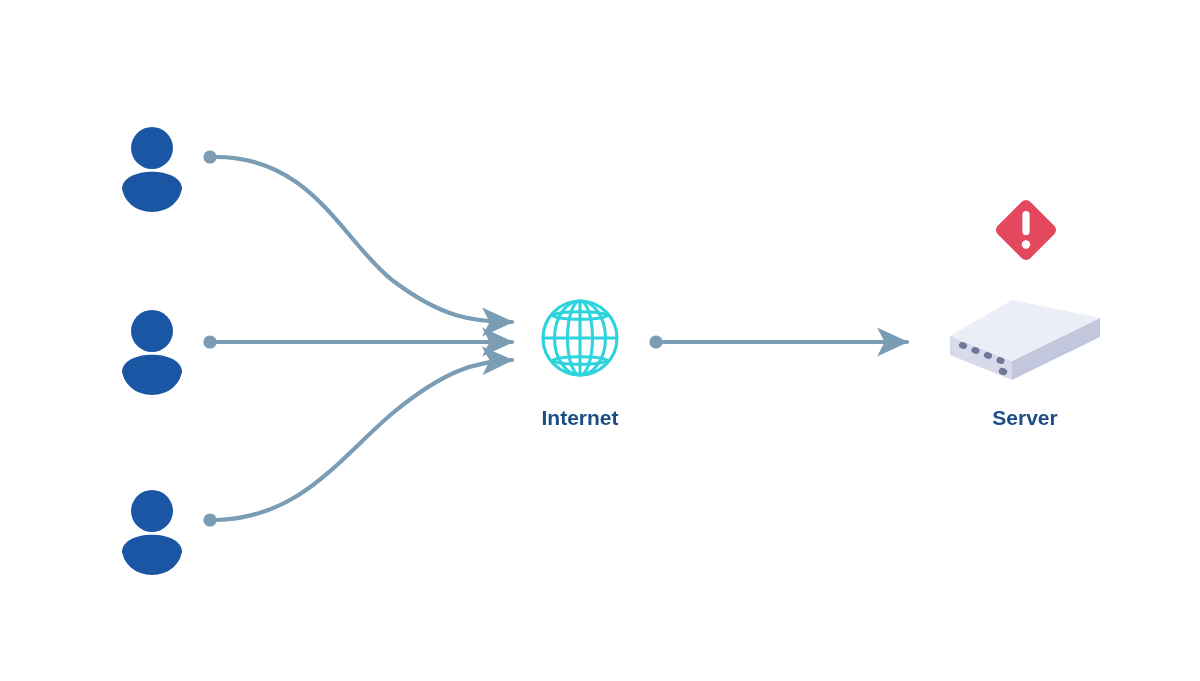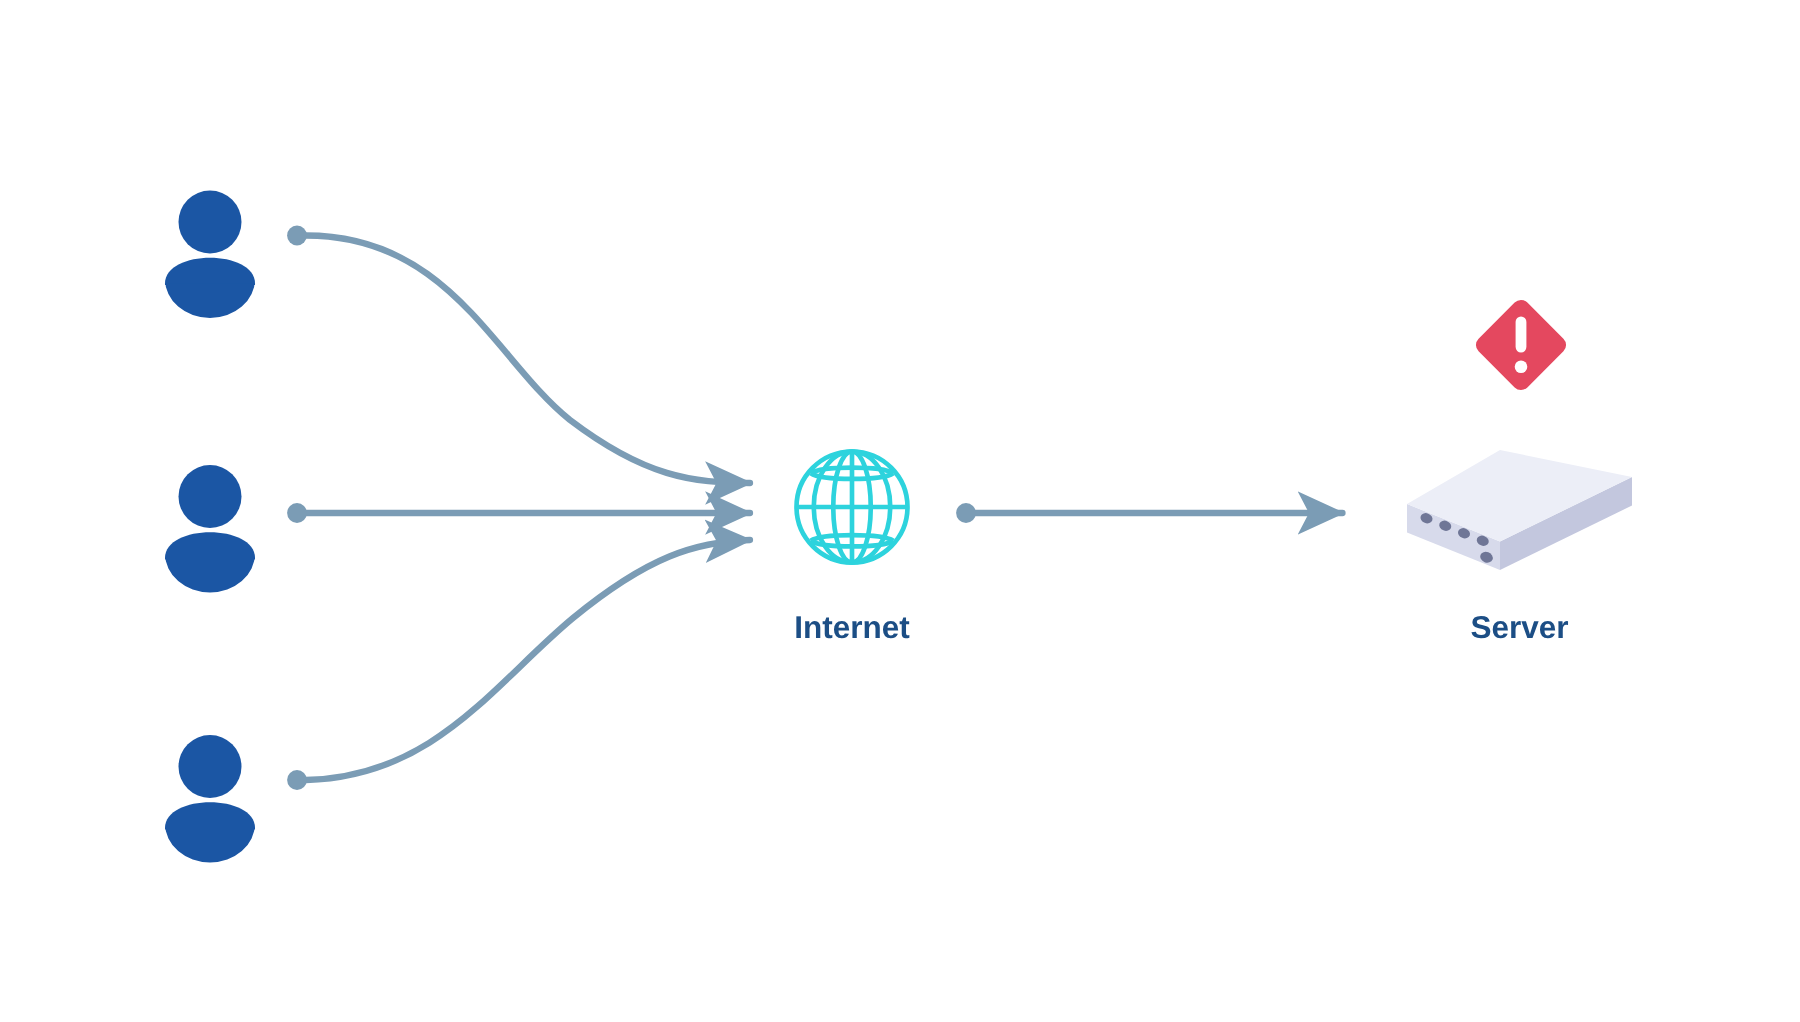--- a/index.html
+++ b/index.html
@@ -12,20 +12,21 @@
     width: 1200px;
     height: 681px;
     font-family: "Liberation Sans", sans-serif;
     overflow: hidden;
   }
   #diagram-root {
     position: relative;
     width: 992px;
     height: 681px;
     background: #ffffff;
+    margin-left: 12px;
   }
   #diagram-svg {
     display: block;
     width: 1200px;
     height: 681px;
   }
   .node-label {
     font-family: "Liberation Sans", sans-serif;
     font-weight: bold;
     font-size: 21px;

